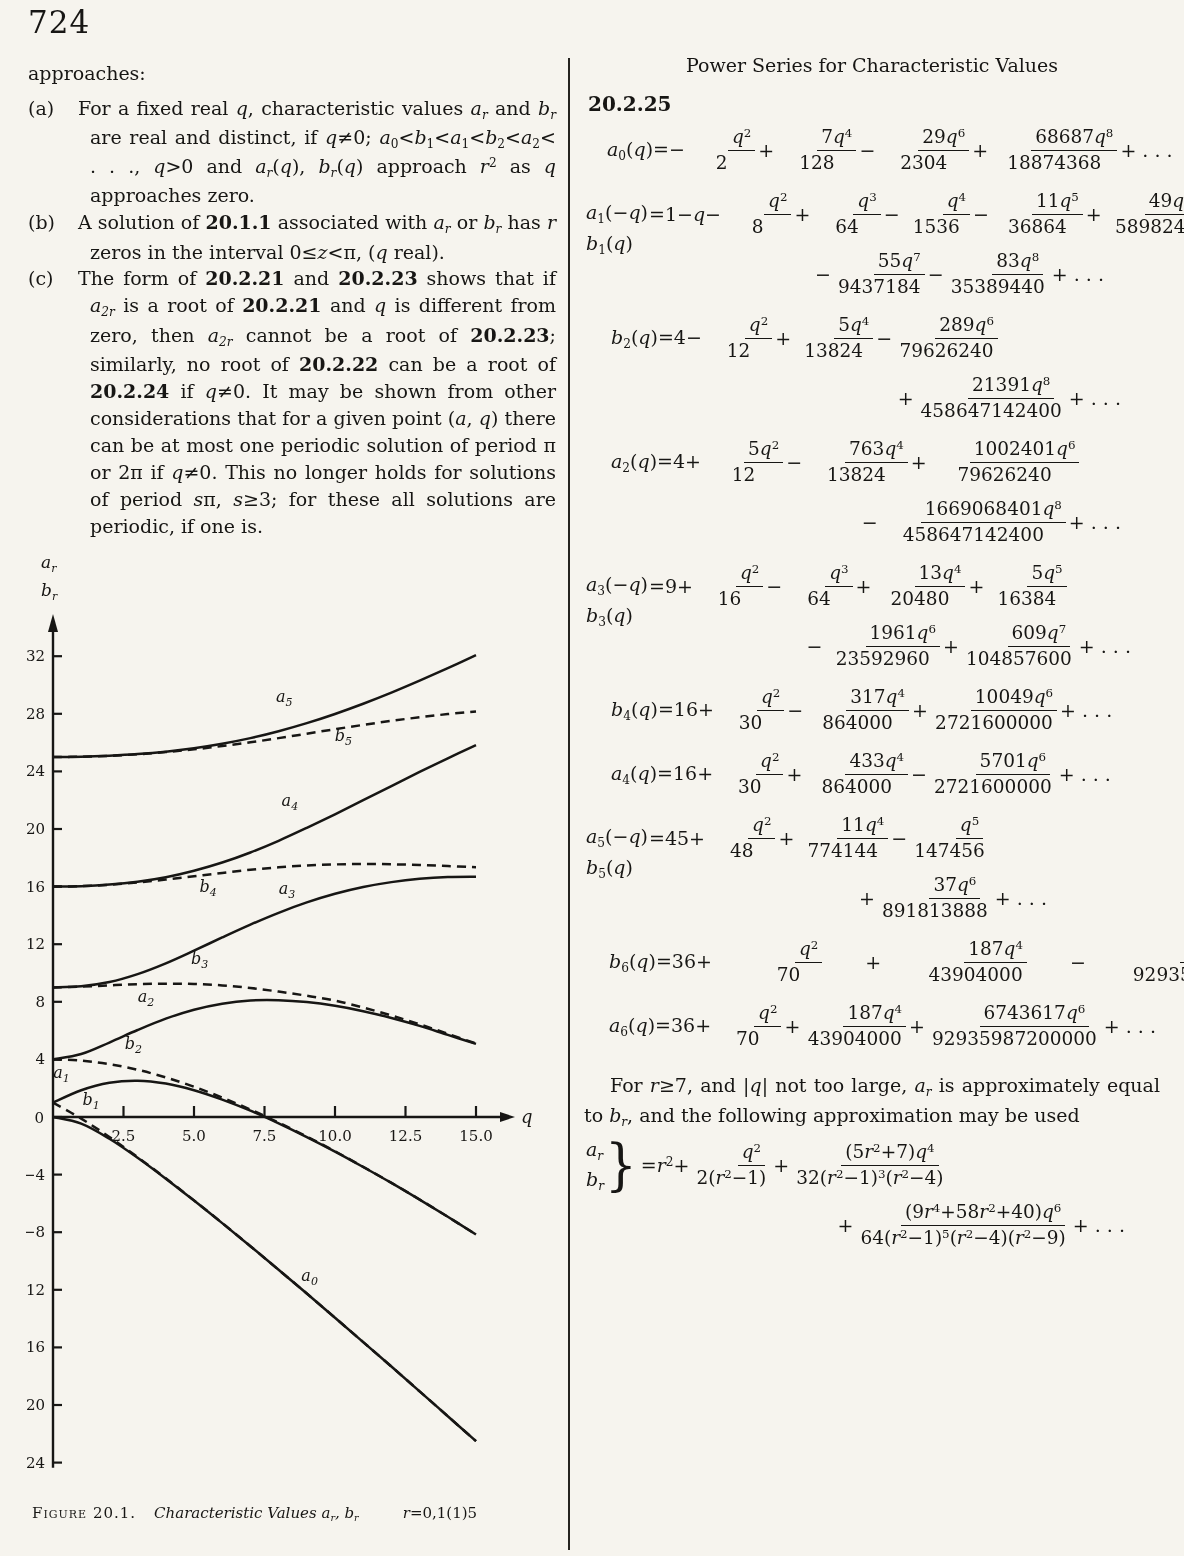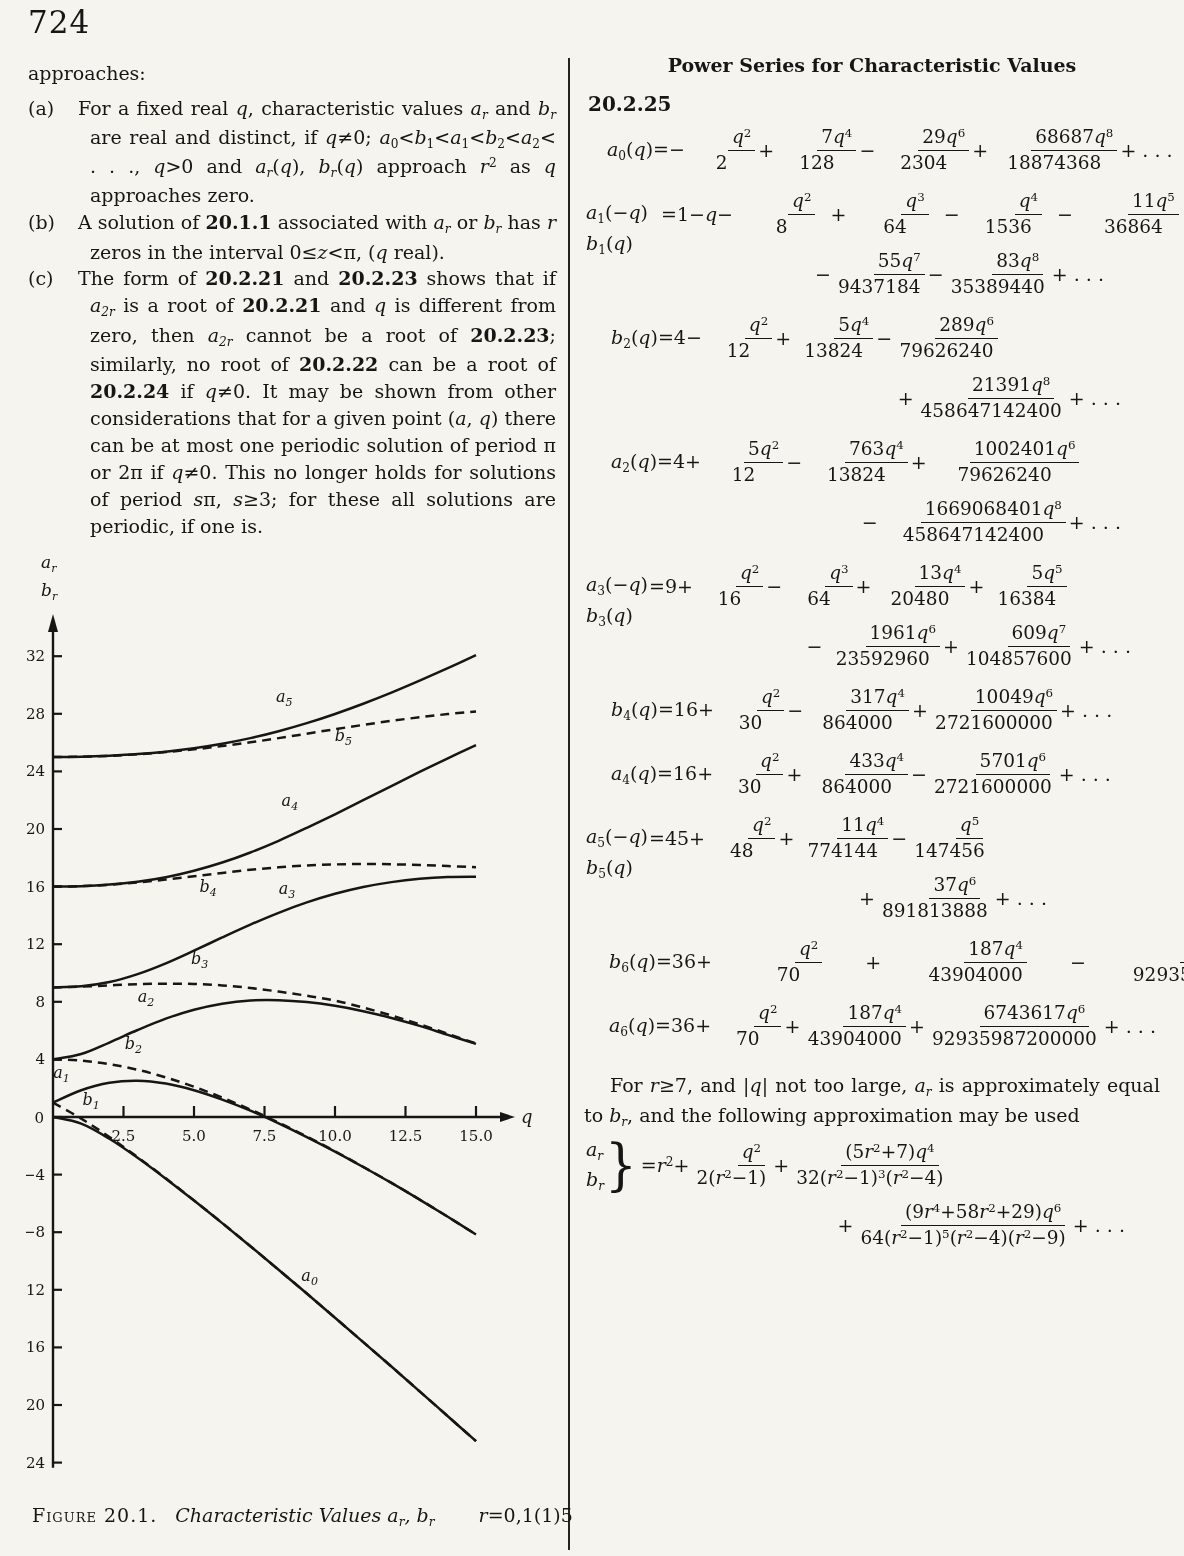--- a/index.html
+++ b/index.html
@@ -9,27 +9,27 @@
   
   .pagenum{position:absolute;left:28px;top:4px;font-size:31px;font-weight:normal;letter-spacing:1px;}
   .runhead{position:absolute;left:0;right:0;top:12px;text-align:center;font-size:20px;font-weight:bold;letter-spacing:3px;}
   .divider{position:absolute;left:568px;top:58px;width:2px;height:1492px;background:#25231f;}
   
   .col-left{position:absolute;left:28px;top:60px;width:528px;font-size:19px;line-height:1.42;}
   .intro{margin:0 0 8px 0;}
   .hang{text-align:justify;padding-left:62px;text-indent:-62px;margin:0;}
   .tag{display:inline-block;width:50px;text-indent:0;}
   .figure{position:absolute;left:26px;top:552px;width:534px;height:924px;}
-  .caption{position:absolute;left:32px;top:1504px;width:530px;font-size:19px;white-space:nowrap;}
+  .caption{position:absolute;left:32px;top:1504px;width:530px;font-size:15px;white-space:nowrap;}
   .cap-label{font-variant:small-caps;letter-spacing:1px;}
   .cap-title{font-style:italic;margin-left:18px;}
   .cap-range{margin-left:44px;}
   
   .col-right{position:absolute;left:584px;top:54px;width:576px;}
-  .rheading{font-size:19px;font-weight:bold;text-align:center;margin:0 0 4px 0;}
+  .rheading{font-size:19px;font-weight:normal;text-align:center;margin:0 0 4px 0;}
   .eqnum{font-weight:bold;font-size:20px;margin:16px 0 0 4px;}
   .equation{margin:4px 0;}
   .eqline{display:flex;align-items:center;justify-content:flex-start;font-size:19px;min-height:60px;}
   .eqline.right{justify-content:flex-end;}
   .mrun{white-space:pre;padding:0 1px;}
   .frac{display:inline-flex;flex-direction:column;align-items:center;margin:0 2px;font-size:18.5px;line-height:1.22;text-align:center;}
   .frac .num{display:block;padding:0 4px 1px 4px;border-bottom:1.7px solid #171614;white-space:pre;margin-left:40px;}
   .frac .den{display:block;padding:1px 4px 0 4px;white-space:pre;}
   .sub{font-size:64%;vertical-align:-0.32em;}
   .sup{font-size:64%;vertical-align:0.52em;}
@@ -155,21 +155,21 @@
             </span>
             <span class="mrun"><span>+</span></span>
             <span class="frac">
               <span class="num"><span>68687</span><span style="font-style: italic;">q</span><span class="sup">8</span></span>
               <span class="den"><span>18874368</span></span>
             </span>
             <span class="mrun"><span>+ . . .</span></span>
           </div>
         </div>
         <div class="equation">
-          <div class="eqline" style="padding-left: 2px; gap: 12px;">
+          <div class="eqline" style="padding-left: 2px;">
             <span class="stackwrap">
               <span class="stack lift"><span class="srow"><span style="font-style: italic;">a</span><span class="sub">1</span><span>(−</span><span style="font-style: italic;">q</span><span>)</span></span><span class="srow"><span style="font-style: italic;">b</span><span class="sub">1</span><span>(</span><span style="font-style: italic;">q</span><span>)</span></span></span>
             </span>
             <span class="mrun"><span>=1−</span><span style="font-style: italic;">q</span><span>−</span></span>
             <span class="frac">
               <span class="num"><span style="font-style: italic;">q</span><span class="sup">2</span></span>
               <span class="den"><span>8</span></span>
             </span>
             <span class="mrun"><span>+</span></span>
             <span class="frac">
@@ -424,21 +424,21 @@
             </span>
             <span class="mrun"><span>+</span></span>
             <span class="frac">
               <span class="num"><span>(5</span><span style="font-style: italic;">r</span><span class="sup">2</span><span>+7)</span><span style="font-style: italic;">q</span><span class="sup">4</span></span>
               <span class="den"><span>32(</span><span style="font-style: italic;">r</span><span class="sup">2</span><span>−1)</span><span class="sup">3</span><span>(</span><span style="font-style: italic;">r</span><span class="sup">2</span><span>−4)</span></span>
             </span>
           </div>
           <div class="eqline right" style="padding-right: 34px;">
             <span class="mrun"><span>+</span></span>
             <span class="frac">
-              <span class="num"><span>(9</span><span style="font-style: italic;">r</span><span class="sup">4</span><span>+58</span><span style="font-style: italic;">r</span><span class="sup">2</span><span>+29)</span><span style="font-style: italic;">q</span><span class="sup">6</span></span>
+              <span class="num"><span>(9</span><span style="font-style: italic;">r</span><span class="sup">4</span><span>+58</span><span style="font-style: italic;">r</span><span class="sup">2</span><span>+40)</span><span style="font-style: italic;">q</span><span class="sup">6</span></span>
               <span class="den"><span>64(</span><span style="font-style: italic;">r</span><span class="sup">2</span><span>−1)</span><span class="sup">5</span><span>(</span><span style="font-style: italic;">r</span><span class="sup">2</span><span>−4)(</span><span style="font-style: italic;">r</span><span class="sup">2</span><span>−9)</span></span>
             </span>
             <span class="mrun"><span>+ . . .</span></span>
           </div>
         </div>
       </div>
   </div>
 </div>
 
 </body></html>

